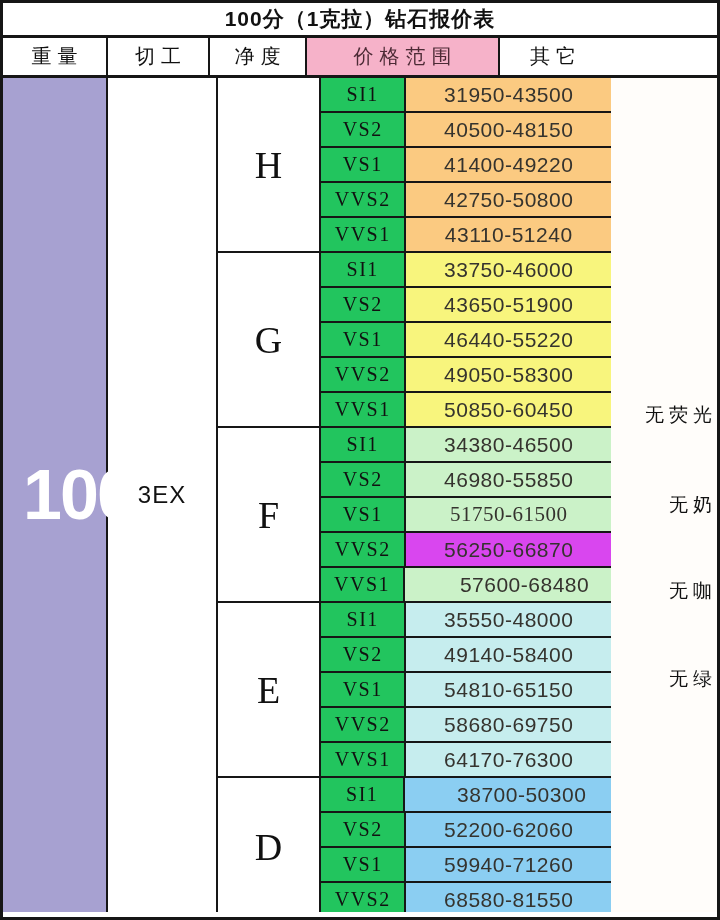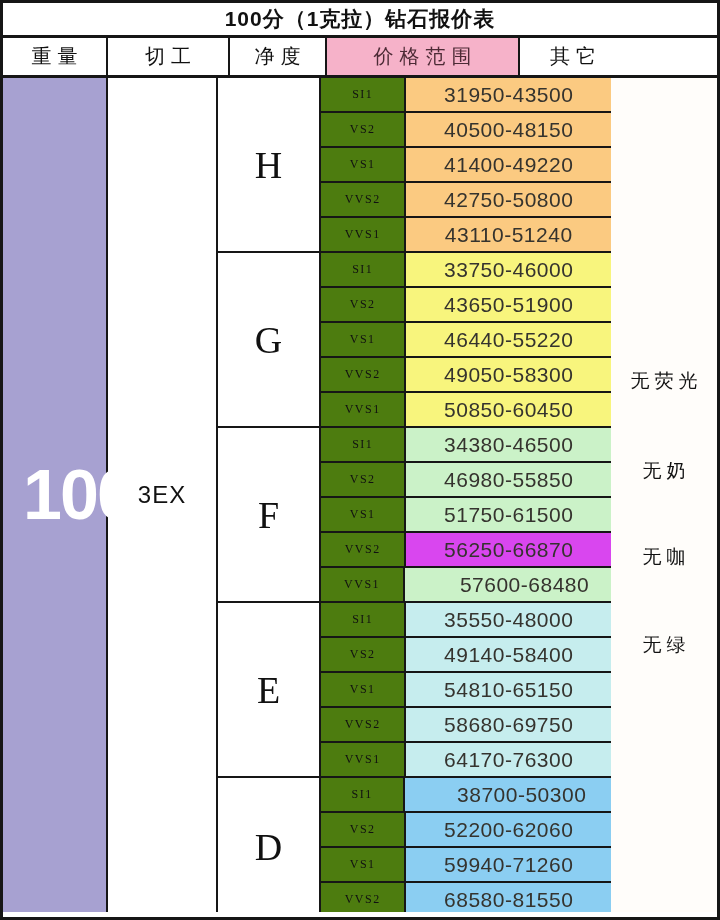--- a/index.html
+++ b/index.html
@@ -23,21 +23,21 @@
   }
   
   .header-row{display:flex;height:40px;border-bottom:3px solid var(--border);}
   .hcell{
     display:flex;align-items:center;justify-content:center;
     font-size:20px;letter-spacing:6px;text-indent:6px;
     border-right:2px solid var(--border);background:#fff;
   }
   .hcell:last-child{border-right:none;}
   .h-weight{width:105px;}
-  .h-cut{width:122px;}
+  .h-cut{width:102px;}
   .h-color{width:103px;}
   .h-clarity{width:97px;}
   .h-price{width:193px;background:var(--price-header-bg);color:var(--price-header-text);}
   .h-other{width:106px;}
   
   .body{display:flex;height:834px;overflow:hidden;}
   .col-weight{
     width:105px;background:var(--weight-bg);border-right:2px solid var(--border);
     display:flex;align-items:center;justify-content:center;
   }
@@ -53,35 +53,35 @@
   .block{display:flex;height:175px;border-bottom:2px solid var(--border);}
   .color-cell{
     width:103px;border-right:2px solid var(--border);background:#fff;
     display:flex;align-items:center;justify-content:center;
     font-family:"Liberation Serif",serif;font-size:38px;
   }
   .rows{width:290px;display:flex;flex-direction:column;}
   .row{display:flex;height:35px;border-bottom:2px solid var(--border);}
   .rows .row:last-child{height:33px;border-bottom:none;}
   .clarity-cell{
-    width:97px;border-right:2px solid var(--border);background:#4d7c0f;
-    display:flex;align-items:center;justify-content:center;
-    font-family:"Liberation Serif",serif;font-size:12px;letter-spacing:1.5px;
+    width:97px;border-right:2px solid var(--border);background:#22c55e;
+    display:flex;align-items:center;justify-content:center;
+    font-family:"Liberation Serif",serif;font-size:20px;letter-spacing:1.5px;
   }
   .price-cell{
     width:233px;display:flex;align-items:center;justify-content:center;
     font-size:21px;letter-spacing:0.5px;color:#35332e;
   }
   .col-other{
     width:106px;background:#fffdfa;position:relative;
     font-size:19px;
   }
   .other-note{
-    position:absolute;left:0;right:0;text-align:center;
-    transform:translateY(-50%);letter-spacing:5px;text-indent:5px;white-space:nowrap;
+    position:absolute;left:0;right:0;text-align:right;
+    transform:translateY(-50%);letter-spacing:5px;text-indent:5px;white-space:nowrap;margin-top:34px;
   }
   .other-note.n0{top:303px;}
   .other-note.n1{top:393px;}
   .other-note.n2{top:479px;}
   .other-note.n3{top:567px;}
 </style>
 </head>
 <body>
 
 <div class="table-wrap">
@@ -158,21 +158,21 @@
             <div class="row">
               <div class="clarity-cell">SI1</div>
               <div class="price-cell" style="background: rgb(203, 242, 200);">34380-46500</div>
             </div>
             <div class="row">
               <div class="clarity-cell">VS2</div>
               <div class="price-cell" style="background: rgb(203, 242, 200);">46980-55850</div>
             </div>
             <div class="row">
               <div class="clarity-cell">VS1</div>
-              <div class="price-cell" style="background: rgb(203, 242, 200);">51750-61500</div>
+              <div class="price-cell" style="background: rgb(203, 242, 200); font-family: Liberation Serif, serif;">51750-61500</div>
             </div>
             <div class="row">
               <div class="clarity-cell">VVS2</div>
               <div class="price-cell" style="background: #d946ef;">56250-66870</div>
             </div>
             <div class="row">
               <div class="clarity-cell">VVS1</div>
               <div class="price-cell" style="background: rgb(203, 242, 200); padding-left: 33px;">57600-68480</div>
             </div>
           </div>

